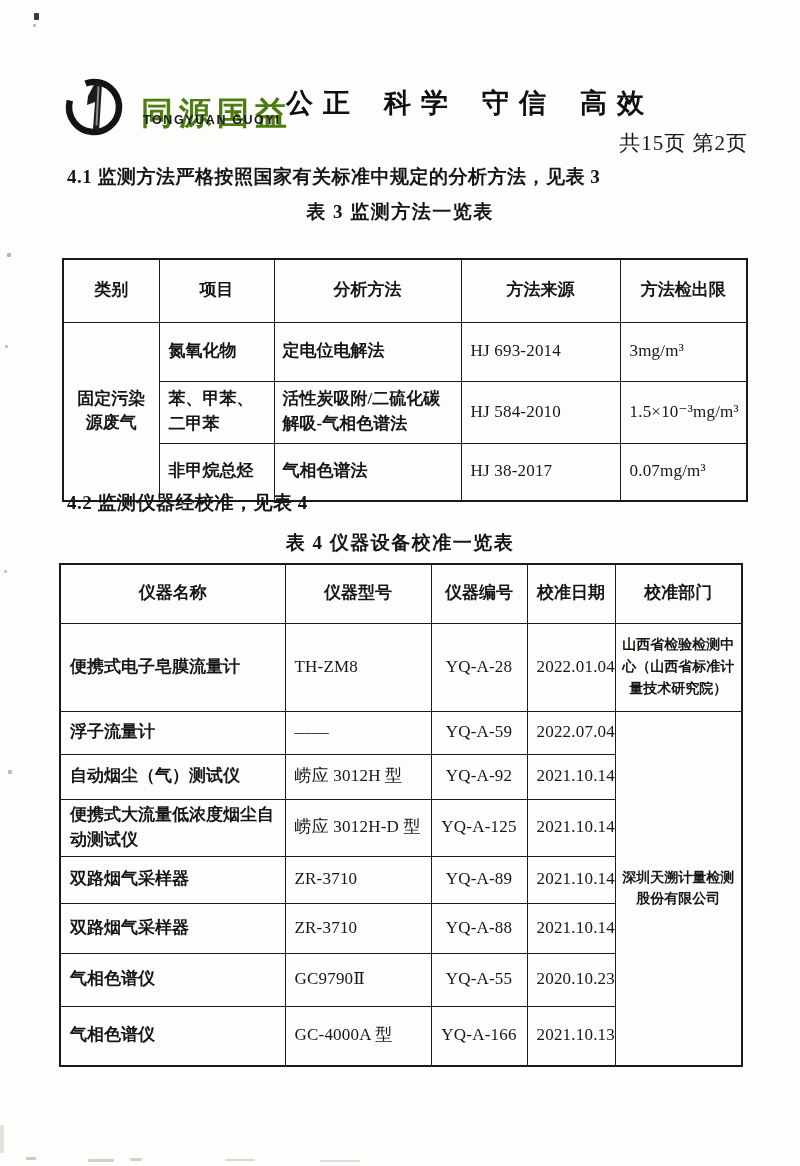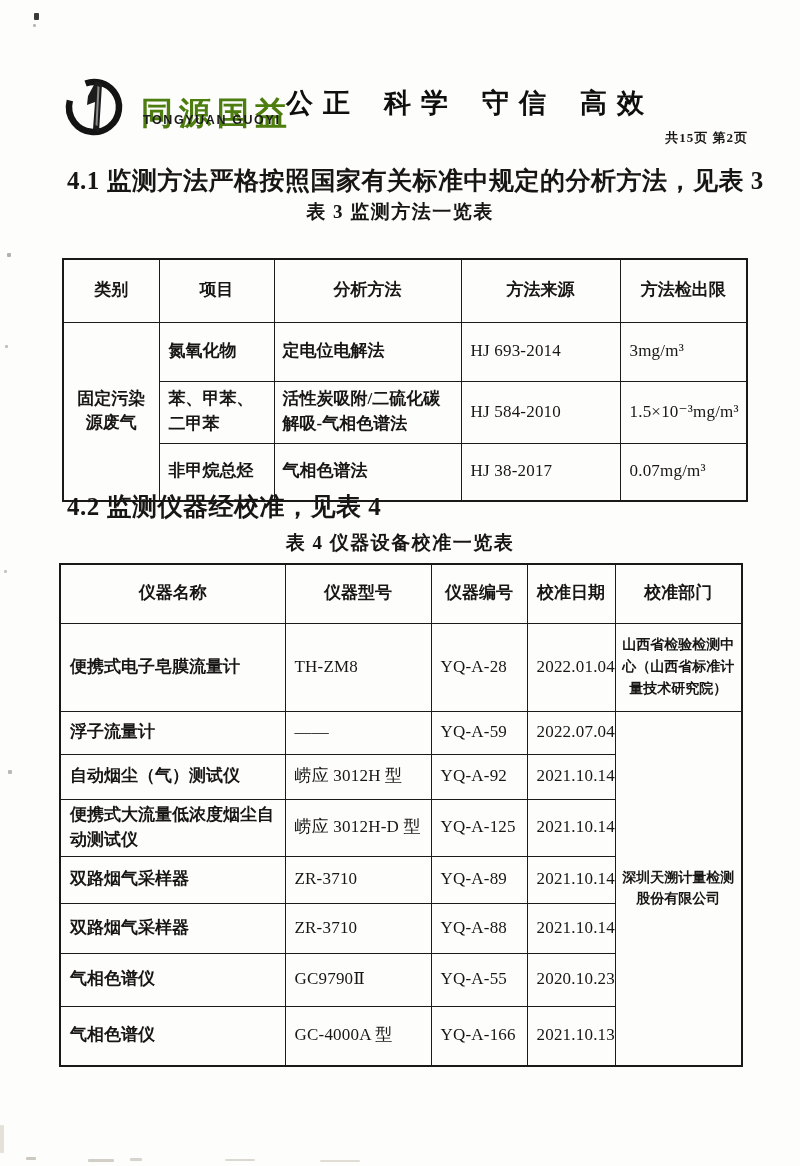--- a/index.html
+++ b/index.html
@@ -32,27 +32,27 @@
     font-size:27px;font-weight:900;letter-spacing:10px;
     color:#0f0f0f;white-space:nowrap;
   }
   .doc-number{
     position:absolute;left:67px;top:132px;
     font-size:17px;font-weight:700;letter-spacing:0.5px;
     white-space:nowrap;
   }
   .page-info{
     position:absolute;right:52px;top:129px;
-    font-size:13px;font-weight:700;letter-spacing:1px;
+    font-size:21px;font-weight:400;letter-spacing:1px;
     white-space:nowrap;
   }
   
   .sec-line{
     position:absolute;left:67px;
-    font-size:25px;font-weight:600;letter-spacing:0.5px;
+    font-size:19px;font-weight:600;letter-spacing:0.5px;
     white-space:nowrap;
   }
   .s41{top:164px;}
   .s42{top:490px;}
   .tbl-title{
     position:absolute;left:0;right:0;text-align:center;
     font-size:19px;font-weight:700;letter-spacing:1.5px;
     white-space:nowrap;
   }
   .t3-title{top:199px;}
@@ -63,21 +63,21 @@
     border:1.8px solid #1d1b19;
     font-size:17px;font-weight:600;
     padding:2px 9px;
     vertical-align:middle;
     overflow:hidden;
     line-height:1.45;
   }
   th{text-align:center;font-weight:700;padding:2px 4px;}
   .t3{left:62px;top:235px;width:684px;border:2.2px solid #1b1917;margin-top:23px;}
   .t4{left:59px;top:563px;width:682px;border:2.2px solid #1b1917;}
-  .td-c{}
+  .td-c{text-align:center;}
   .td-cat{text-align:center;padding:20px 8px;}
   .td-lat{font-weight:500;letter-spacing:0.2px;}
   .td-dept{text-align:center;font-size:14px;padding:2px 2px;line-height:1.55;}
   .td-model{font-weight:500;}
   .td-method{padding:2px 8px;}
   
   .speck{position:absolute;border-radius:1px;}
 </style>
 </head>
 <body>

